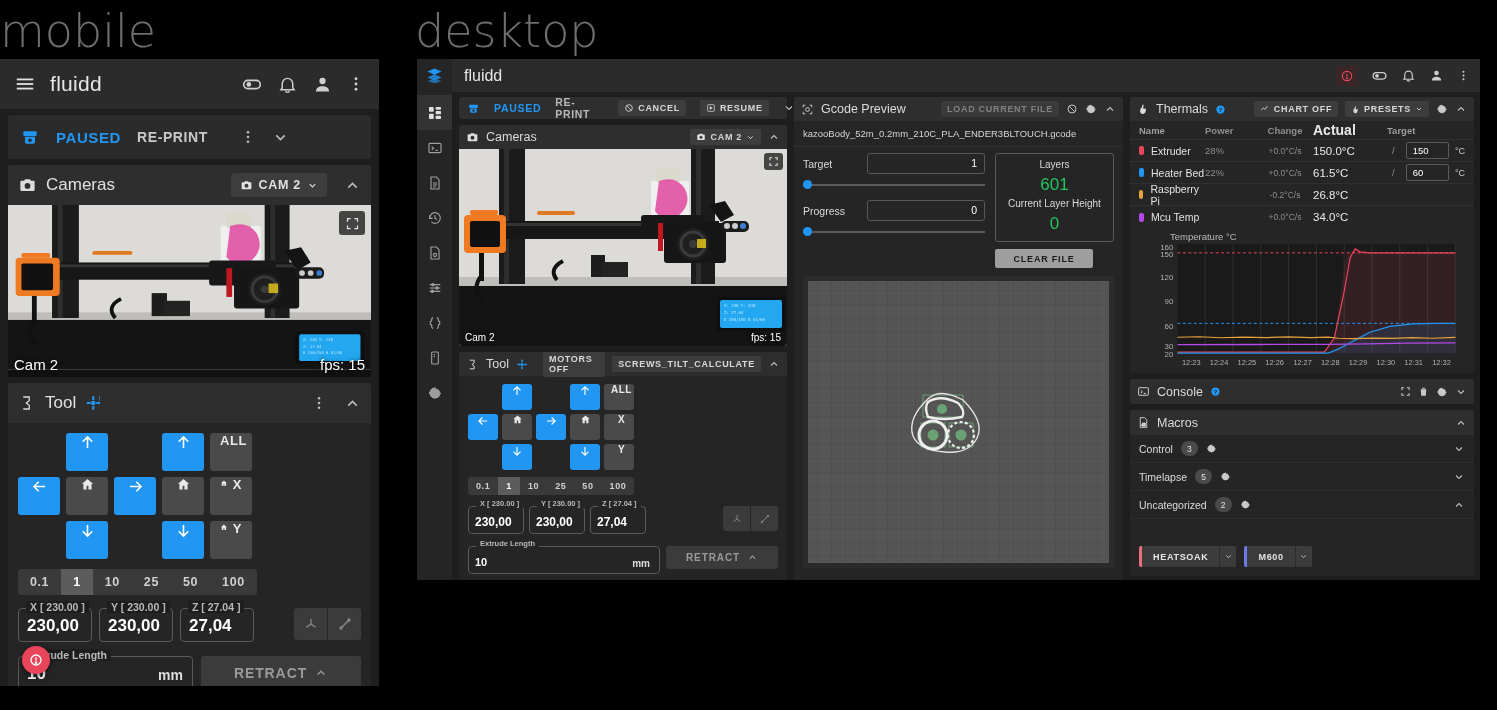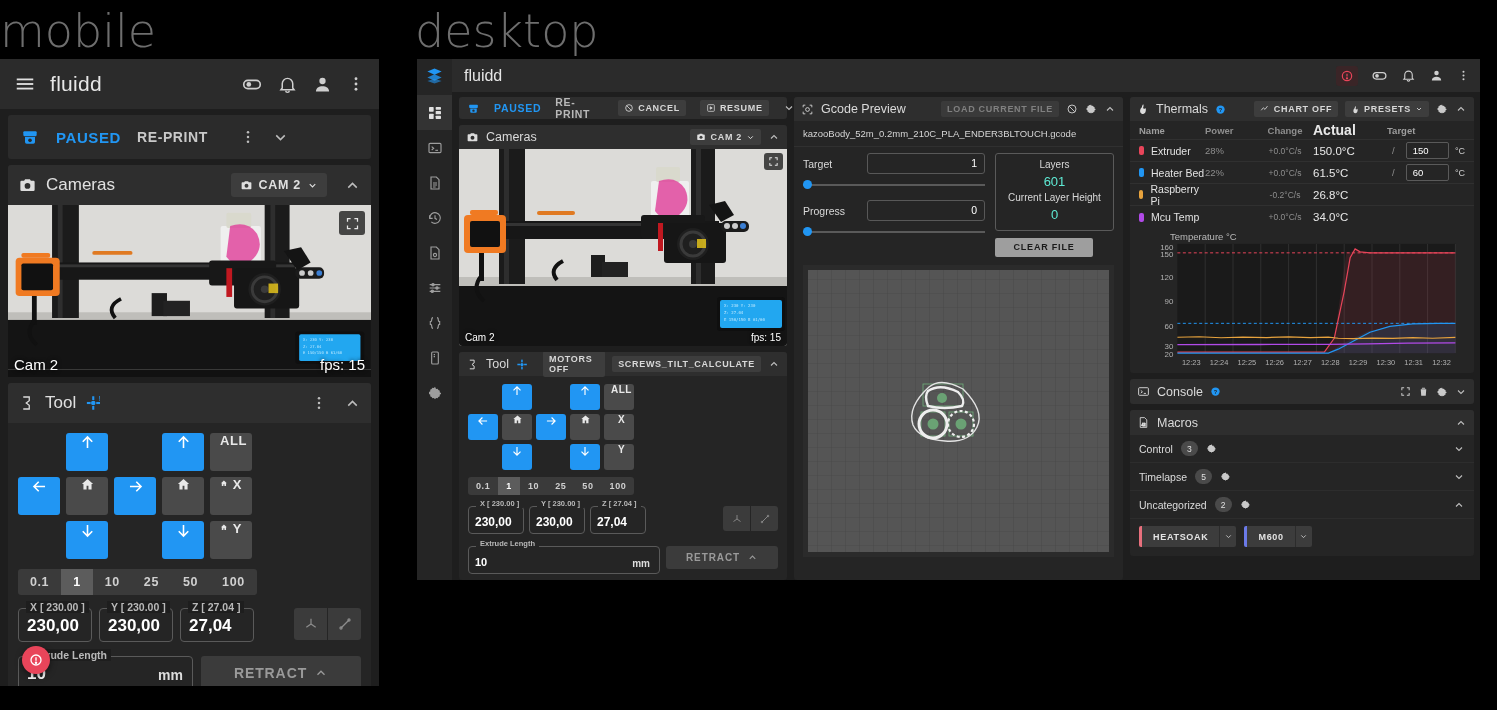--- a/index.html
+++ b/index.html
@@ -187,21 +187,21 @@
     background:transparent; color:#fff; font-size:10.5px; text-align:right;
     padding:0 7px; line-height:19px;
   }
   .gslider { position:relative; height:14px; margin-bottom:8px; }
   .gslider .track { position:absolute; left:0; right:0; top:6px; height:2px; background:#5a5a5a; }
   .gslider .knob { position:absolute; left:0; top:2px; width:9px; height:9px; border-radius:50%; background:#2196f3; }
   .ginfo {
     width:119px; border:1px solid #5a5a5a; border-radius:3px; text-align:center;
     padding:4px 2px 5px 2px; font-size:10px; color:#d9d9d9; line-height:1.45;
   }
-  .ginfo .big { font-size:13px; color:#5eead4; }
+  .ginfo .big { font-size:17px; color:#22c55e; }
   .gclear {
     width:98px; margin-top:7px; height:19px; background:#9e9e9e; color:#1a1a1a;
     font-size:9px; font-weight:700; letter-spacing:.8px; border-radius:2px;
     display:flex; align-items:center; justify-content:center;
   }
   .gviewport { margin:0 9px 9px 9px; height:292px; background:#2b2b2b; position:relative; overflow:hidden; }
 
   
   .t-table { font-size:9.5px; }
   .t-row { display:flex; align-items:center; height:22px; border-bottom:1px solid #303030; padding:0 9px; }
@@ -227,21 +227,21 @@
     display:flex; align-items:center; height:28px; padding:0 9px; gap:8px;
     border-bottom:1px solid #2d2d2d; font-size:10.5px; color:#dcdcdc;
   }
   .m-row .spacer { flex:1; }
   .badge {
     min-width:17px; height:15px; border-radius:8px; background:#4a4a4a;
     display:inline-flex; align-items:center; justify-content:center;
     font-size:8.5px; color:#e0e0e0; padding:0 5px;
   }
   .macrolist { display:flex; gap:8px; padding:7px 9px 9px 9px; }
-  .macro { display:flex; height:21px; border-radius:2px; overflow:hidden; }
+  .macro { display:flex; height:21px; border-radius:2px; overflow:hidden;margin-top:20px; }
   .macro .bar { width:3px; }
   .macro .nm {
     background:#3c3c3c; color:#e4e4e4; font-size:9px; font-weight:700;
     letter-spacing:.7px; padding:0 11px; display:flex; align-items:center;
   }
   .macro .dd {
     background:#3c3c3c; width:17px; display:flex; align-items:center;
     justify-content:center; border-left:1px solid #2c2c2c; color:#bdbdbd;
   }
   .dim { color:#8d8d8d; }

